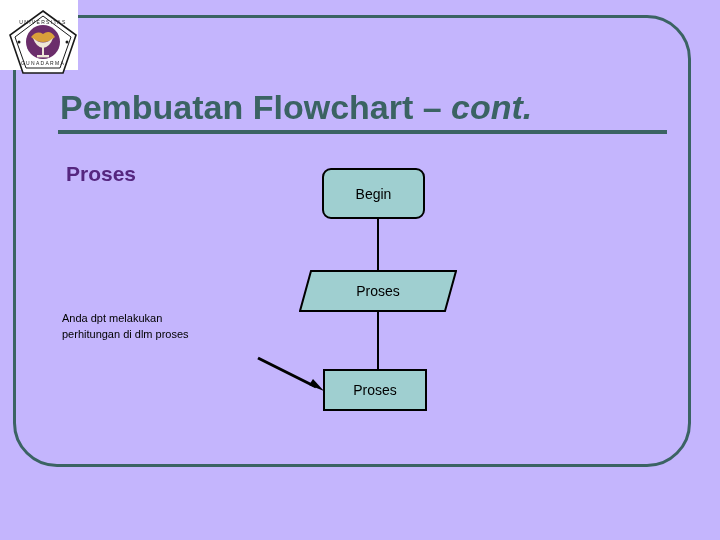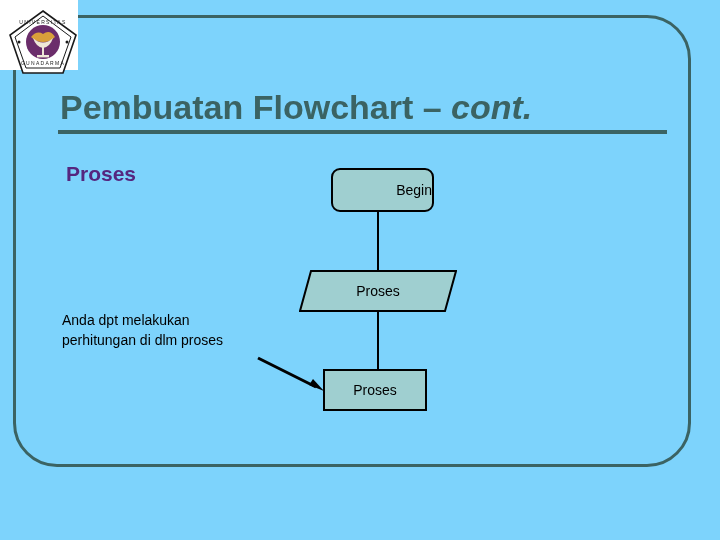--- a/index.html
+++ b/index.html
@@ -4,21 +4,21 @@
 <style>
   html, body {
     margin: 0;
     padding: 0;
     background: #ffffff;
   }
   #slide {
     position: relative;
     width: 720px;
     height: 540px;
-    background: #7dd3fc;
+    background: #c4b5fd;
     overflow: hidden;
     font-family: "Liberation Sans", sans-serif;
   }
 
   
   .frame {
     position: absolute;
     left: 13px;
     top: 15px;
     width: 678px;
@@ -84,31 +84,31 @@
   
   .shape-label {
     font-size: 14px;
     color: #000000;
     line-height: 1;
     white-space: nowrap;
   }
 
   .node-begin {
     position: absolute;
-    left: 331px;
+    left: 322px;
     top: 168px;
     width: 103px;
-    height: 44px;
+    height: 51px;
     background: #9fcfd0;
     border: 2px solid #000000;
     border-radius: 9px;
     box-sizing: border-box;
     display: flex;
     align-items: center;
-    justify-content: flex-end;
+    justify-content: center;
   }
 
   .node-input {
     position: absolute;
     left: 299px;
     top: 270px;
     width: 158px;
     height: 42px;
   }
   .node-input svg {
@@ -148,21 +148,21 @@
     left: 377px;
   }
   .connector-1 { top: 210px; height: 61px; }
   .connector-2 { top: 311px; height: 59px; }
 
   
   .annotation {
     position: absolute;
     left: 62px;
     top: 311px;
-    font-size: 14px;
+    font-size: 11px;
     color: #000000;
     line-height: 1.42;
     white-space: pre-line;
   }
   .annotation-arrow {
     position: absolute;
     left: 252px;
     top: 352px;
     width: 80px;
     height: 46px;

